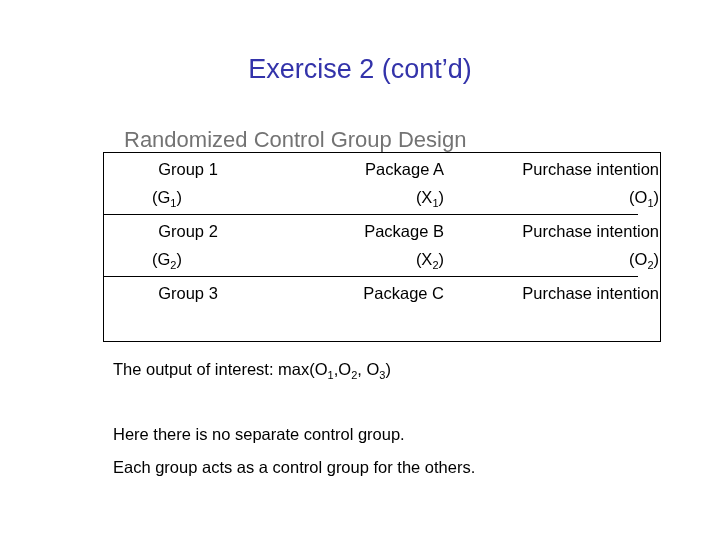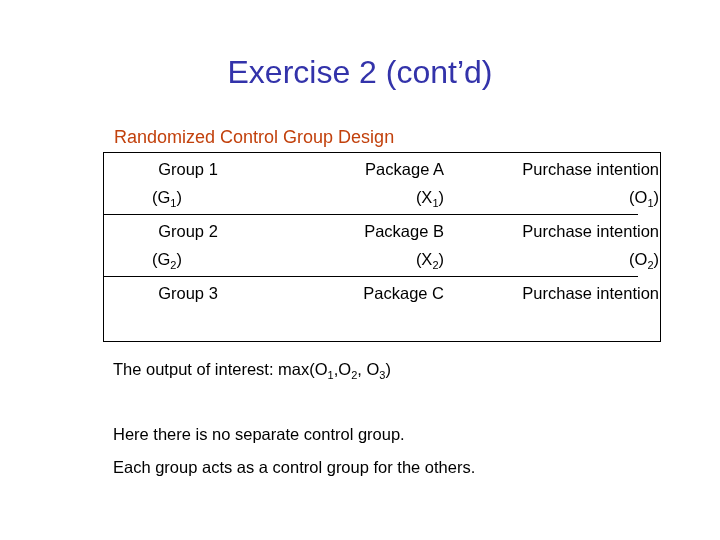--- a/index.html
+++ b/index.html
@@ -15,33 +15,33 @@
     position: relative;
   }
 
   
   .slide-title {
     position: absolute;
     top: 54px;
     left: 0;
     width: 720px;
     text-align: center;
-    font-size: 32px;
+    font-size: 27px;
     color: #3333AA;
     letter-spacing: 0px;
     white-space: nowrap;
   }
 
   
   .subtitle {
     position: absolute;
     top: 127px;
-    left: 114px;
-    font-size: 18px;
-    color: #c2410c;
+    left: 124px;
+    font-size: 22px;
+    color: #737373;
     white-space: nowrap;
   }
 
   
   .design-table {
     position: absolute;
     top: 152px;
     left: 103px;
     width: 558px;
     height: 190px;

